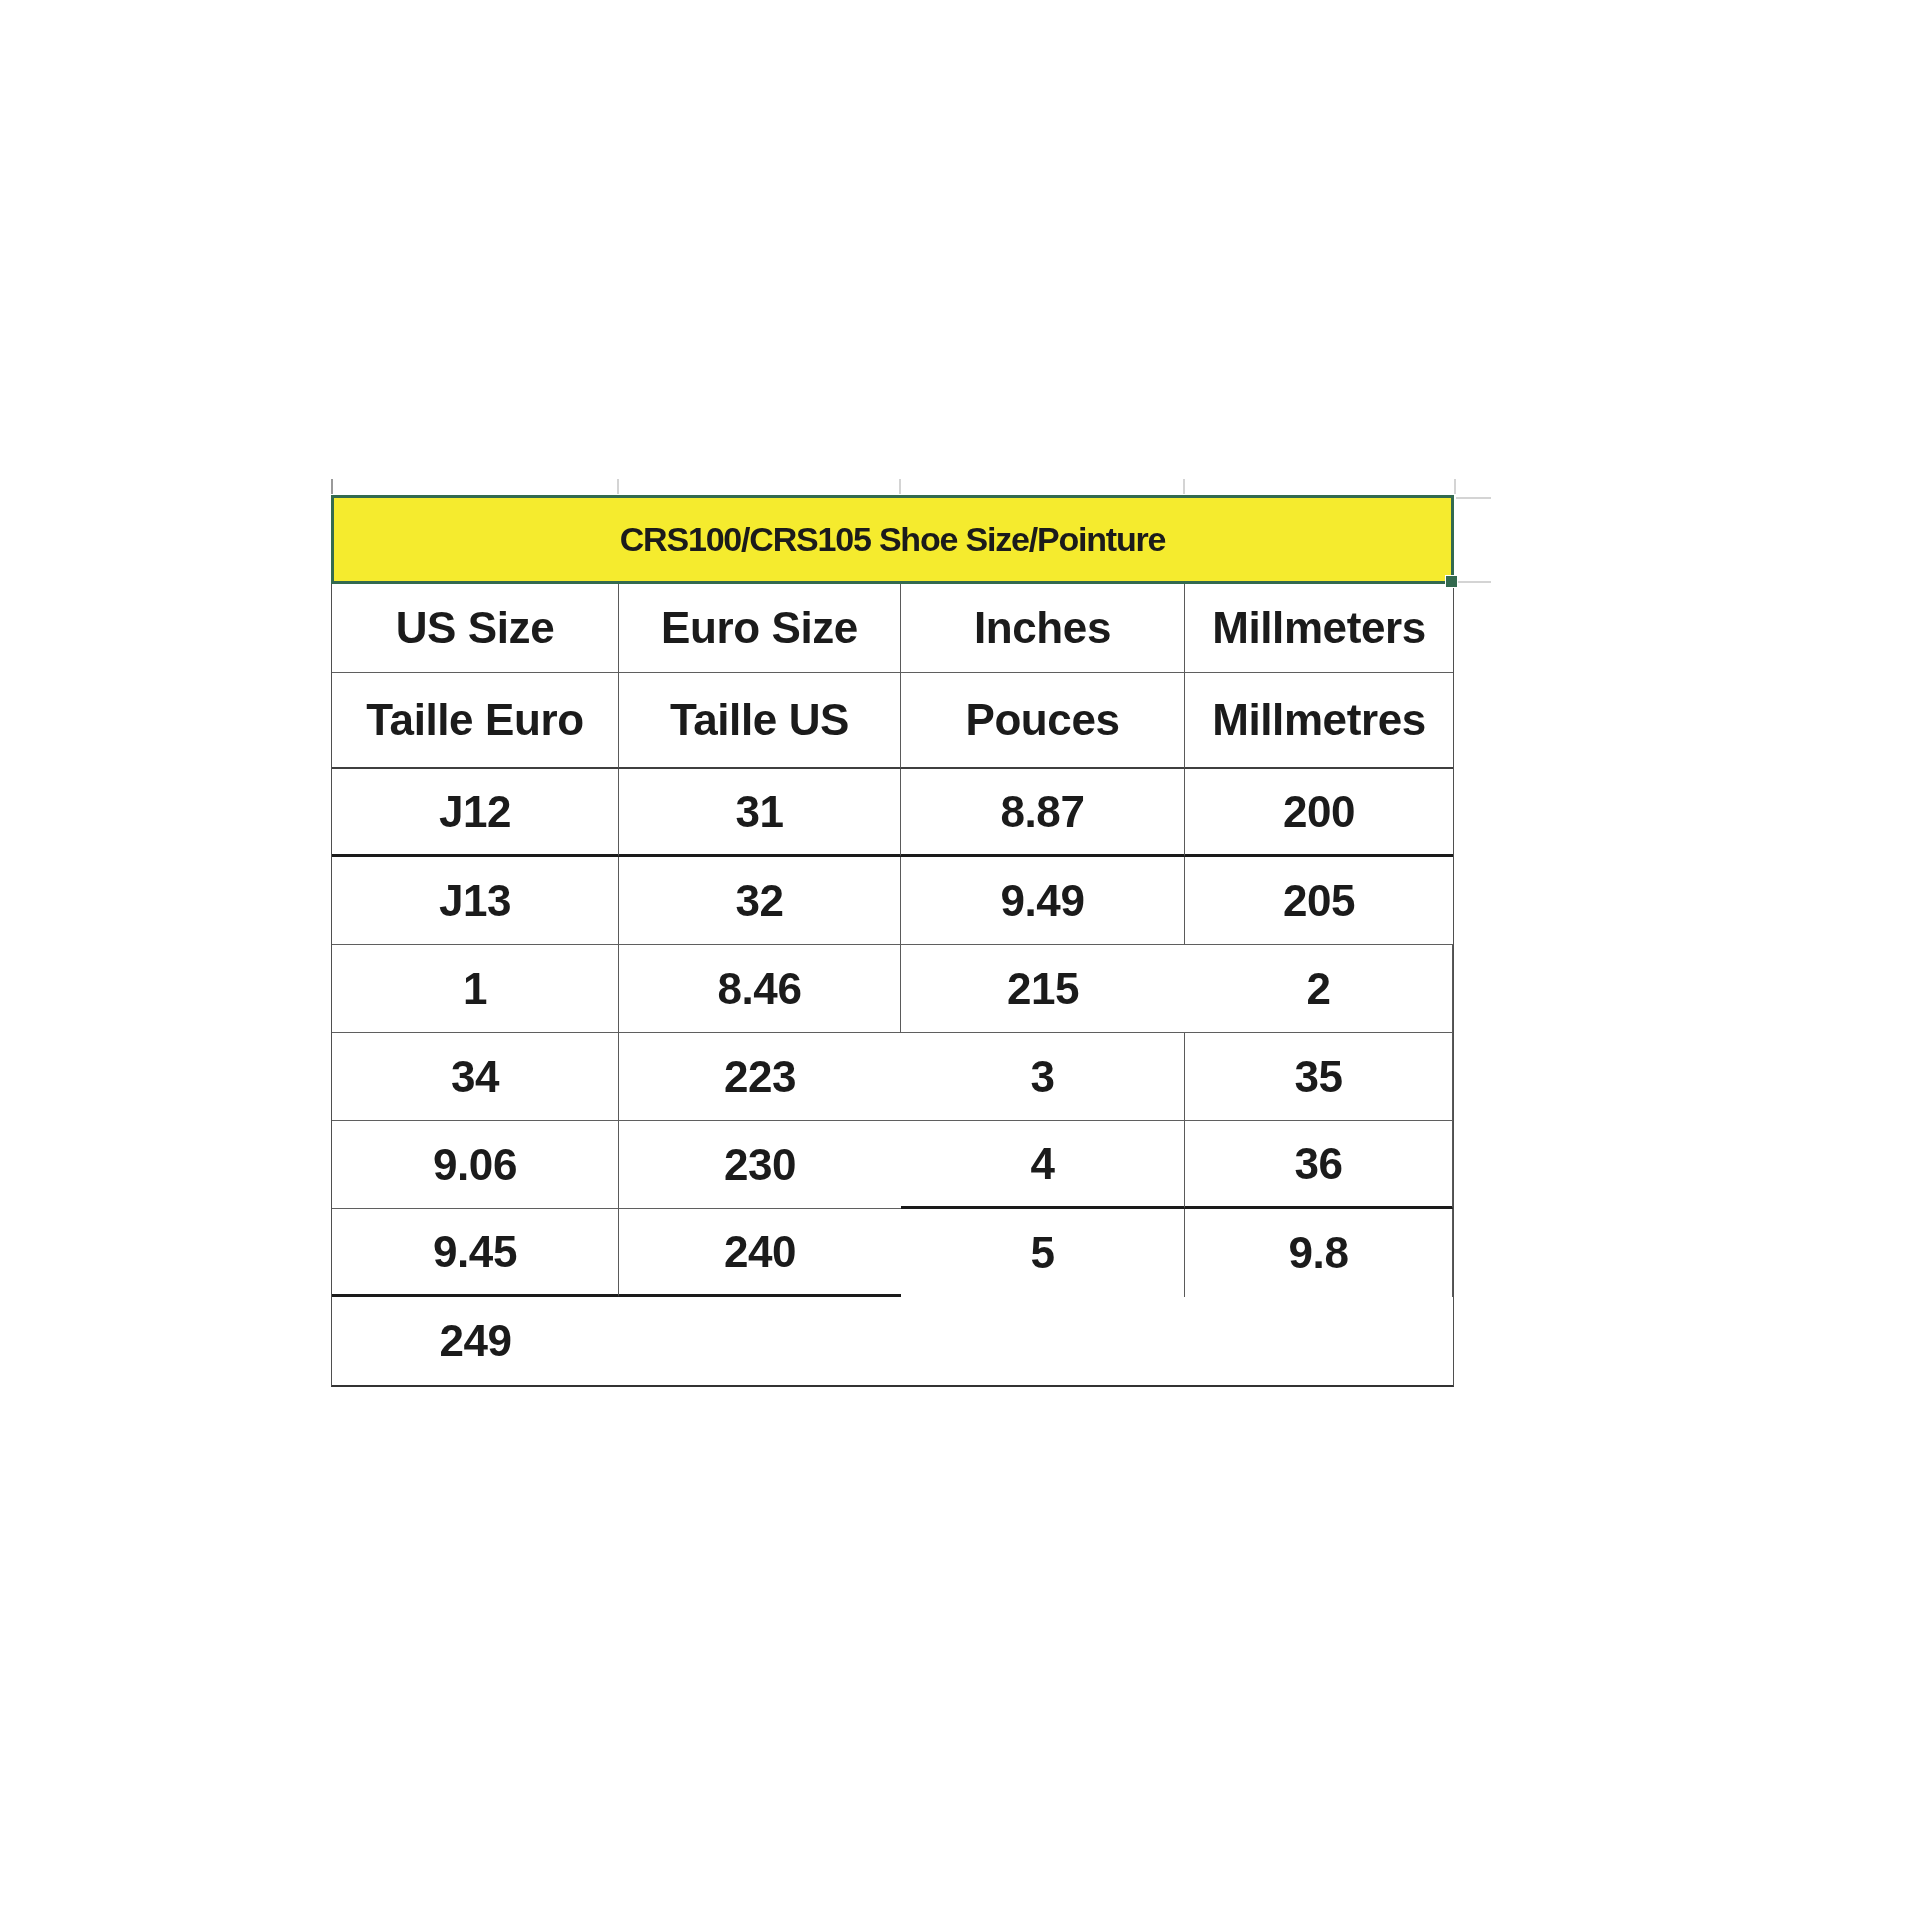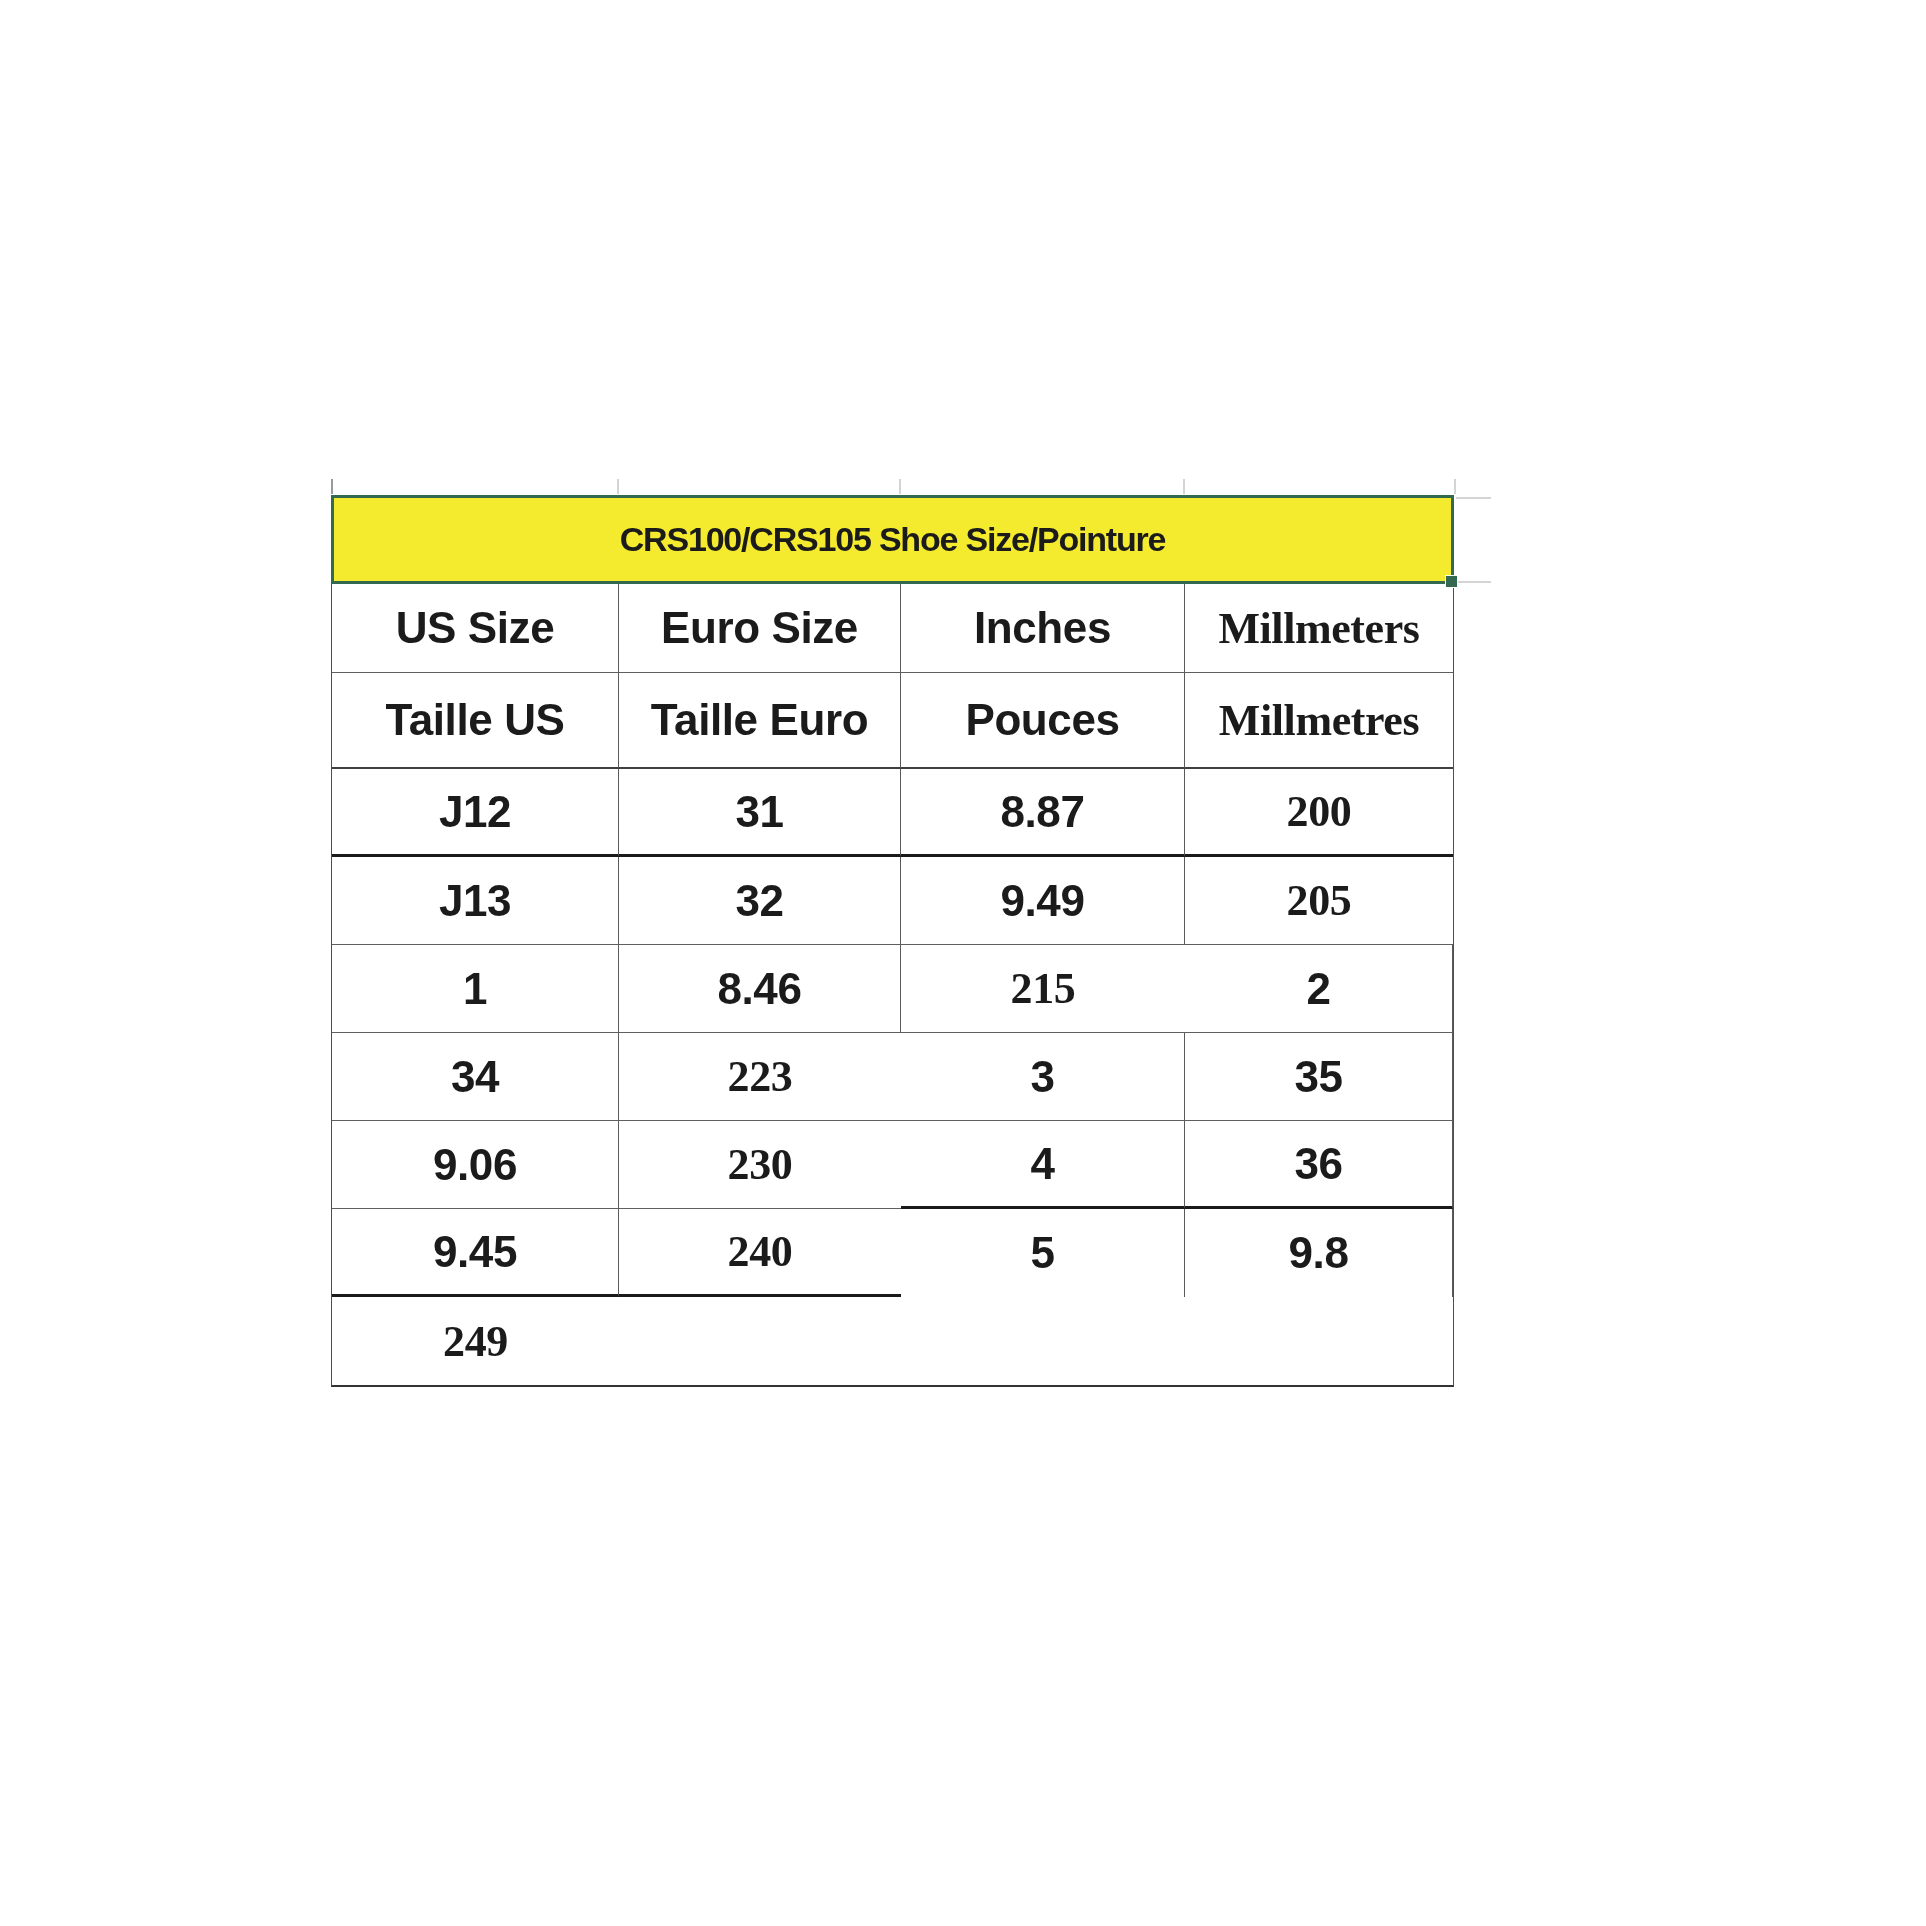--- a/index.html
+++ b/index.html
@@ -66,21 +66,21 @@
     box-sizing: border-box;
     display: flex;
     align-items: center;
     justify-content: center;
     font-size: 44px;
     font-weight: 700;
     letter-spacing: -0.4px;
     border-right: 1.5px solid #5a5a5a;
     border-bottom: 1.5px solid #5f5f5f;
   }
-  .lc { border-right: none; font-family: Liberation Serif, serif; }
+  .lc { border-right: none; }
   .hdr2 { border-bottom: 2.3px solid #3f3f3f; }
   .rthick { border-bottom: 3.9px solid #1a1a1a; }
   .rlast { border-bottom: none; }
   
   .stub {
     position: absolute;
     background: #d4d4d4;
   }
   .stub.dark { background: #9a9a9a; }
   .sv { width: 1.5px; height: 15.4px; top: 479px; }
@@ -106,22 +106,22 @@
       <div class="handle"></div>
     </div>
 
     <div class="grid">
 
       <div class="c hdr1">US Size</div>
       <div class="c hdr1">Euro Size</div>
       <div class="c hdr1">Inches</div>
       <div class="c hdr1 lc">Millmeters</div>
 
+      <div class="c hdr2">Taille Euro</div>
       <div class="c hdr2">Taille US</div>
-      <div class="c hdr2">Taille Euro</div>
       <div class="c hdr2">Pouces</div>
       <div class="c hdr2 lc">Millmetres</div>
 
       <div class="c rthick">J12</div>
       <div class="c rthick">31</div>
       <div class="c rthick">8.87</div>
       <div class="c rthick lc">200</div>
 
       <div class="c">J13</div>
       <div class="c">32</div>

